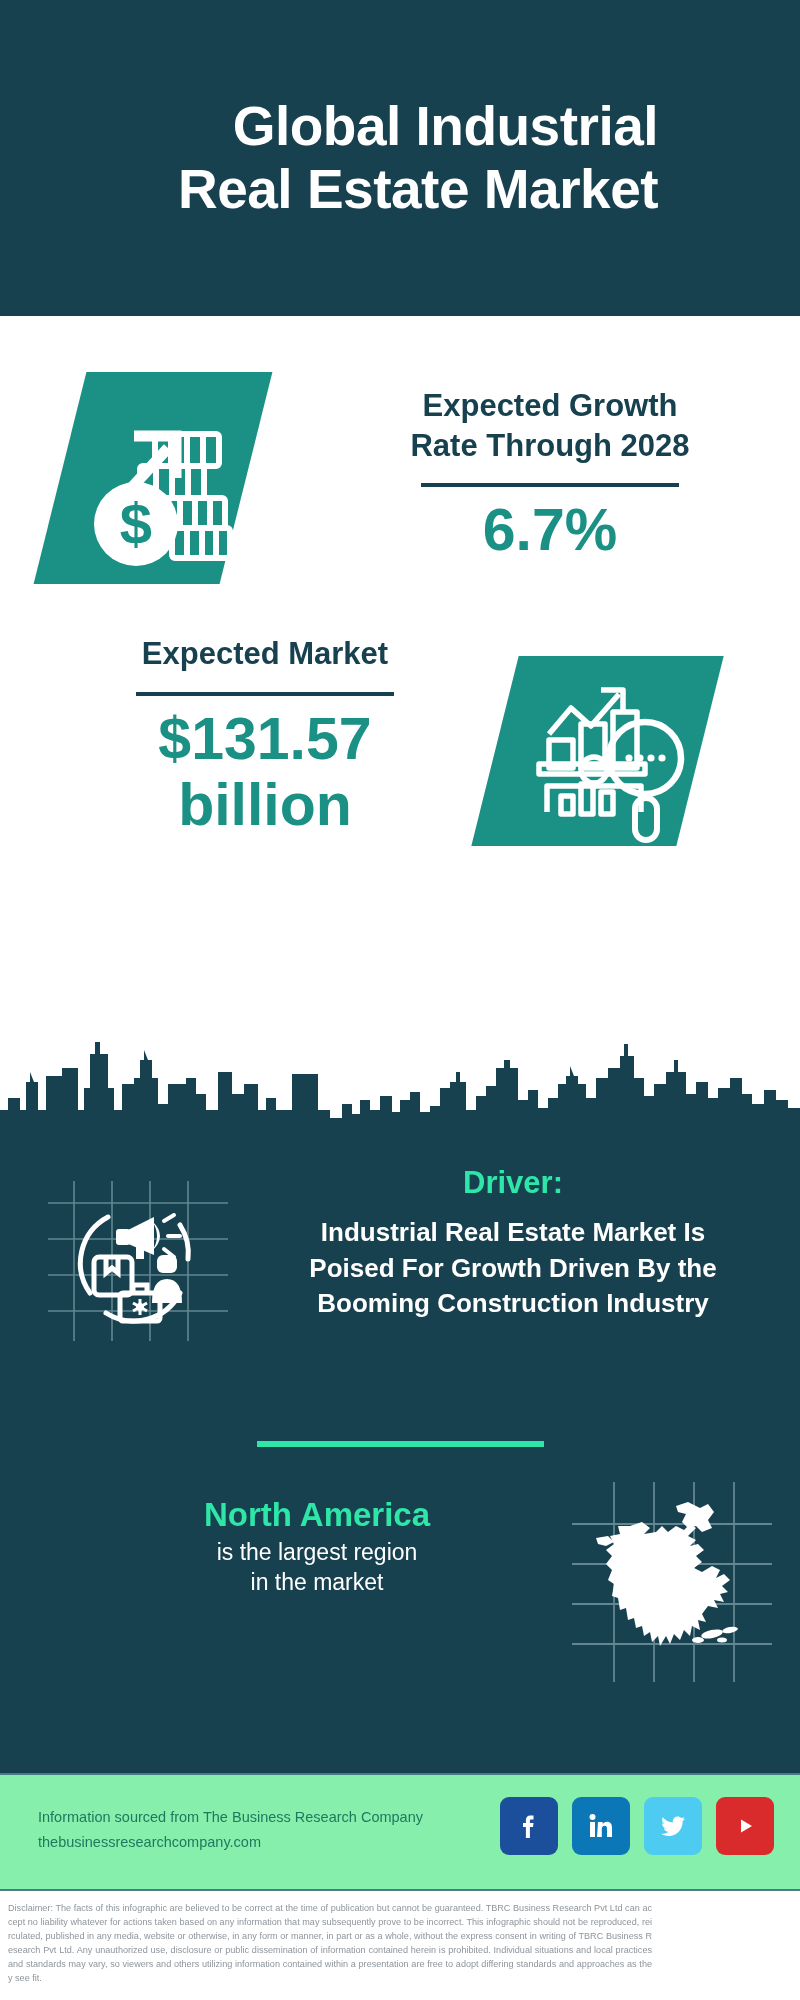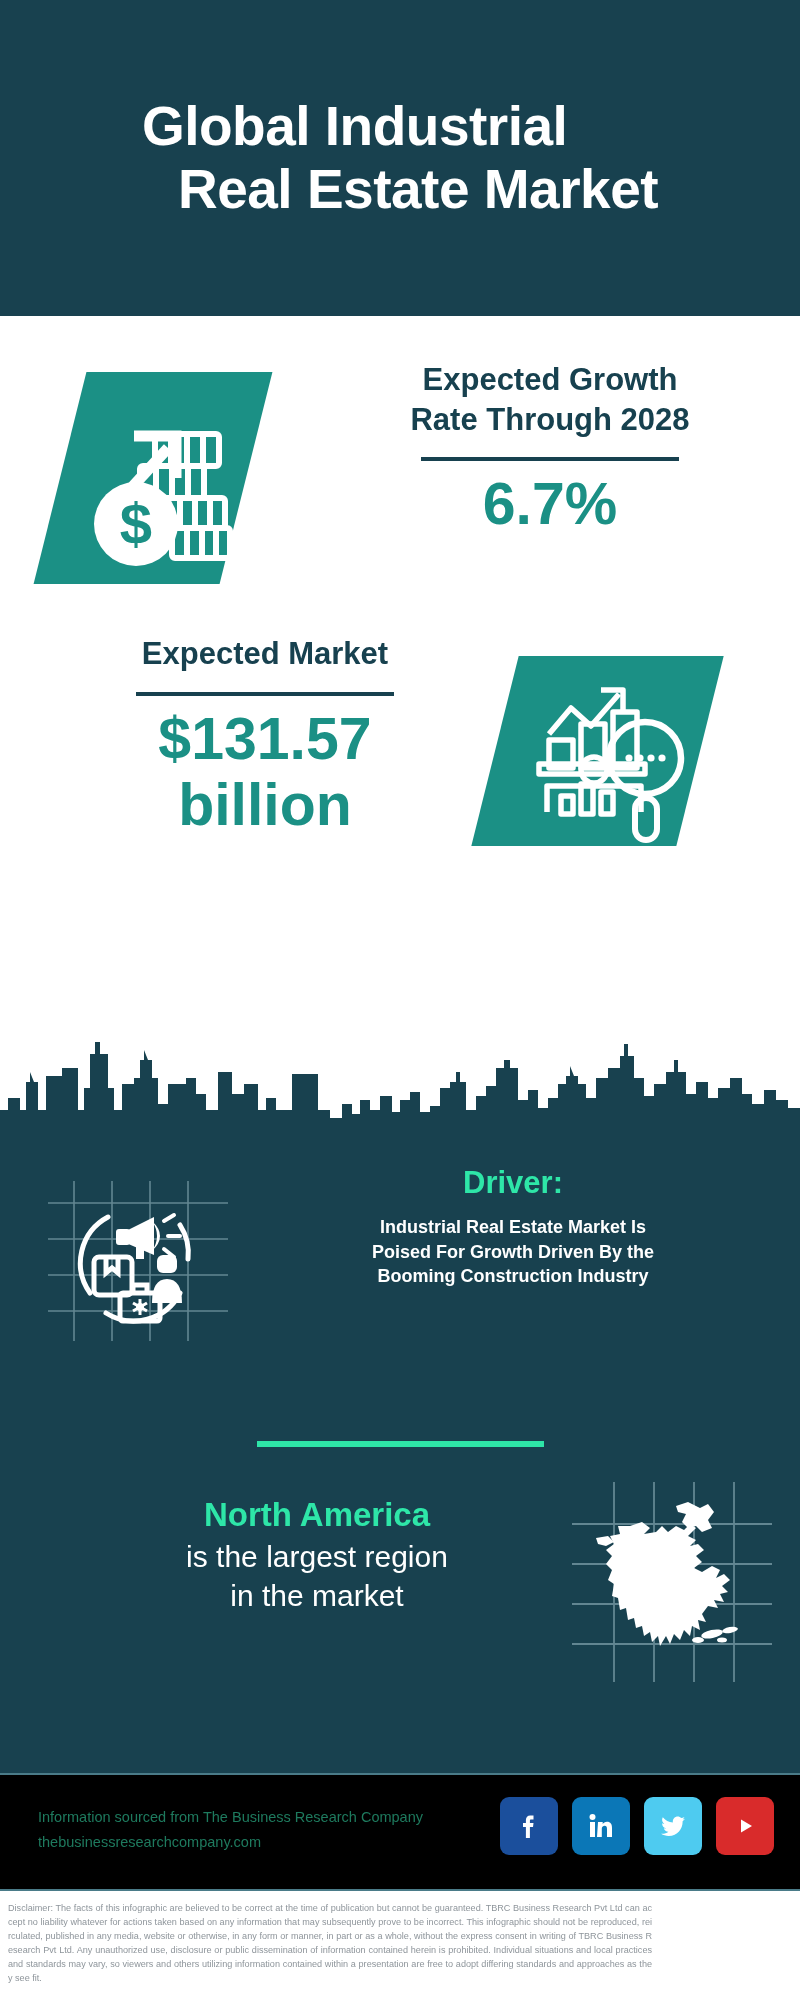--- a/index.html
+++ b/index.html
@@ -13,21 +13,21 @@
   .page { position:relative; width:800px; height:2000px; background:#fff; }
 
   
   .header {
     position:absolute; left:0; top:0; width:800px; height:316px;
     background:#18414f;
     display:flex; align-items:center; justify-content:center;
   }
   .header-title {
     color:#ffffff; font-size:55px; font-weight:bold; line-height:1.14;
-    text-align:left; letter-spacing:-0.5px; padding:0 22px;
+    text-align:right; letter-spacing:-0.5px; padding:0 22px;
   }
   .header-title .l2 { display:block;margin-left:36px; }
 
   
   .white-zone {
     position:absolute; left:0; top:316px; width:800px; height:812px;
     background:#ffffff;
   }
 
   
@@ -37,21 +37,21 @@
   .para-icon {
     position:absolute; background:#1b9085;
   }
   .para-icon.growth {
     left:60px; top:12px; width:186px; height:212px;
     transform:skewX(-14deg);
   }
   .para-inner { transform:skewX(14deg); width:100%; height:100%; position:relative; }
 
   .growth-text {
-    position:absolute; left:330px; top:0; width:440px; text-align:center;
+    position:absolute; left:330px; top:26px; width:440px; text-align:center;
   }
   .stat-label {
     color:#17414f; font-size:31px; font-weight:bold; line-height:1.28;
   }
   .stat-rule {
     width:258px; height:4px; background:#17414f; margin:18px auto 10px auto;
   }
   .stat-value {
     color:#1b9085; font-size:59px; font-weight:bold; line-height:1.12;
   }
@@ -87,49 +87,49 @@
     position:absolute; left:48px; top:18px; width:180px; height:160px;
   }
   .driver-text {
     position:absolute; left:248px; top:0px; width:530px; text-align:center;
   }
   .driver-heading {
     color:#2ee6a8; font-size:31px; font-weight:bold; line-height:1.3;
     margin-bottom:12px;
   }
   .driver-body {
-    color:#ffffff; font-size:18px; font-weight:bold; line-height:1.36;
+    color:#ffffff; font-size:26px; font-weight:bold; line-height:1.36;
   }
 
   .mid-divider {
     position:absolute; left:257px; top:1441px; width:287px; height:6px;
     background:#2ee6a8;
   }
 
   
   .region-block {
     position:absolute; left:0; top:354px; width:800px; height:210px;margin-left:32px;
   }
   .region-text {
     position:absolute; left:30px; top:12px; width:510px; text-align:center;
   }
   .region-heading {
     color:#2ee6a8; font-size:33px; font-weight:bold; line-height:1.3;
   }
   .region-body {
-    color:#ffffff; font-size:30px; font-weight:normal; line-height:1.32;
+    color:#ffffff; font-size:23px; font-weight:normal; line-height:1.32;
   }
   .map-wrap {
     position:absolute; left:540px; top:0px; width:200px; height:200px;
   }
 
   
   .footer {
     position:absolute; left:0; top:1773px; width:800px; height:118px;
-    background:#000000;
+    background:#86efac;
     border-top:2px solid #4a7b88;
     border-bottom:2px solid #4a7b88;
   }
   .footer-text {
     position:absolute; left:38px; top:30px; width:460px;
     color:#1e7a5e; font-size:14.5px; line-height:1.75;
   }
   .social-row {
     position:absolute; right:26px; top:22px;
     display:flex; gap:14px; align-items:center;

